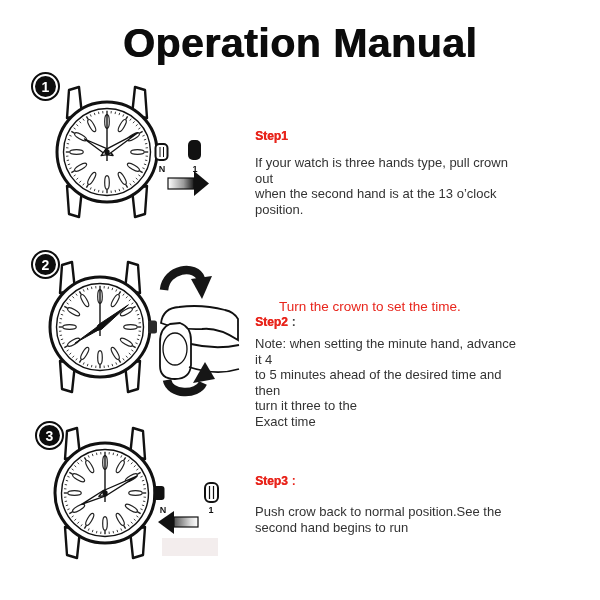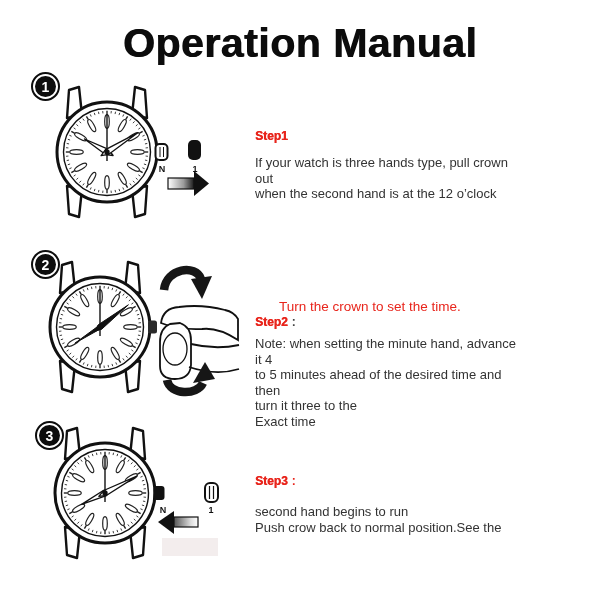--- a/index.html
+++ b/index.html
@@ -138,21 +138,22 @@
         <polygon points="164,89 179,101.5 164,114" fill="#111"></polygon>
       </g>
     </g>
   </svg>
 
   <div class="step-heading" style="top:129px;">
     <span>Step1</span><span class="colon colon-dark"></span>
   </div>
   <div class="step-body" style="top:155px;">
     <div>If your watch is three hands type, pull crown out</div>
-    <div>when the second hand is at the 12 o’clock</div>
+    <div>when the second hand is at the 13 o’clock</div>
+    <div>position.</div>
   </div>
 
   <div class="badge" style="left:31px;top:250px;">
     <div class="badge-core">2</div>
   </div>
 
   <svg class="illus" style="left:30px;top:252px;" width="210" height="155" viewBox="0 0 210 155">
     <g>
         <path d="M 42,10 L 32,13 L 30,41 L 45,38 Z" fill="#fff" stroke="#111" stroke-width="2.4" stroke-linejoin="round"></path>
         <path d="M 98,10 L 108,13 L 110,41 L 95,38 Z" fill="#fff" stroke="#111" stroke-width="2.4" stroke-linejoin="round"></path>
@@ -372,17 +373,17 @@
         <rect x="144" y="97" width="24" height="10" fill="url(#gradL)" stroke="#111" stroke-width="1.2"></rect>
       </g>
       <rect x="132" y="118" width="56" height="18" fill="#f3eded"></rect>
     </g>
   </svg>
 
   <div class="step-heading" style="top:474px;">
     <span>Step3</span><span class="colon colon-red">:</span>
   </div>
   <div class="step-body" style="top:504px;">
+    <div>Push crow back to normal position.See the</div>
     <div>second hand begins to run</div>
-    <div>Push crow back to normal position.See the</div>
   </div>
 
 </div>
 
 </body></html>

